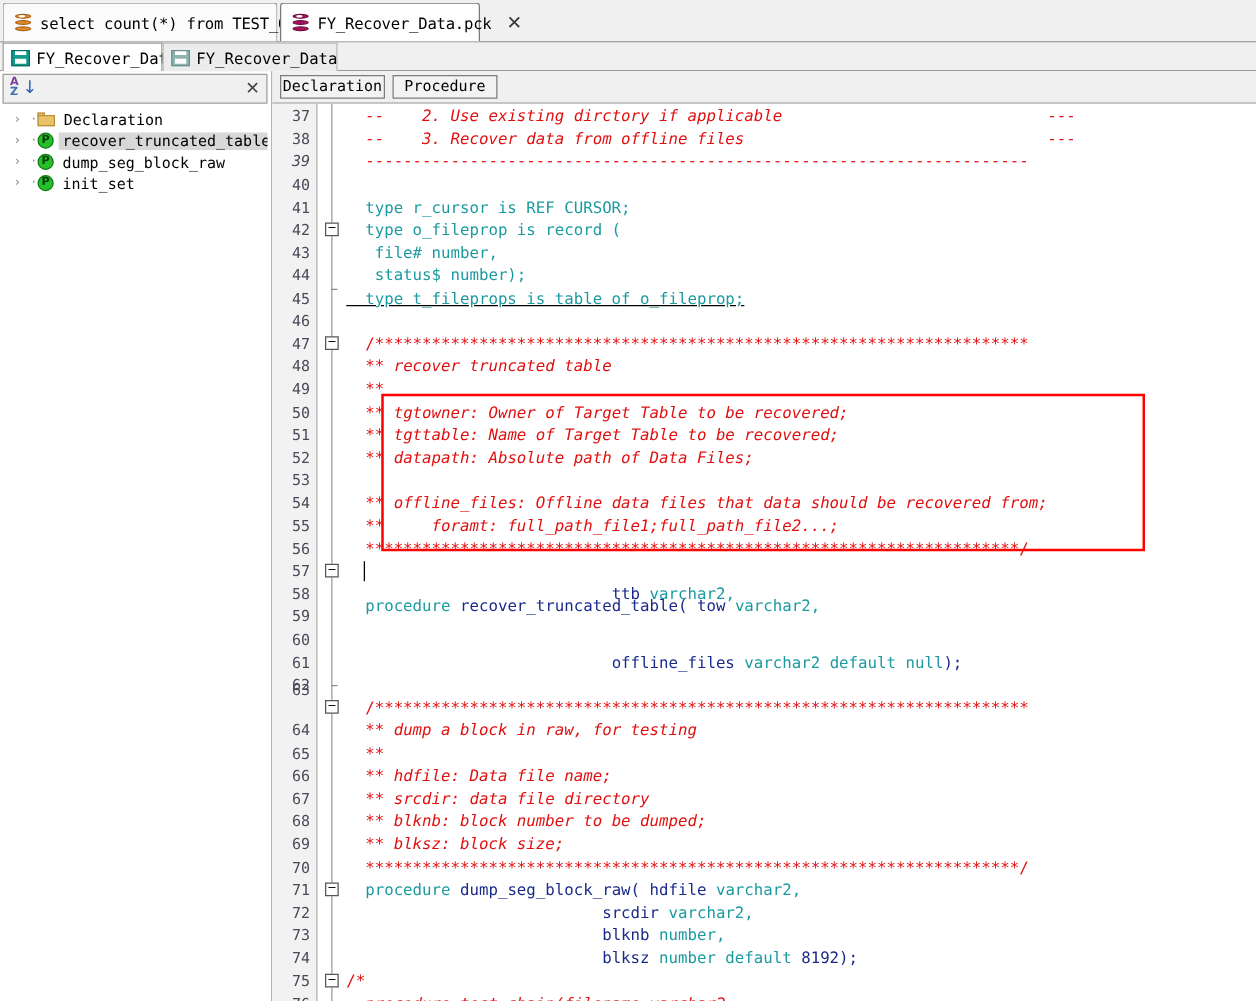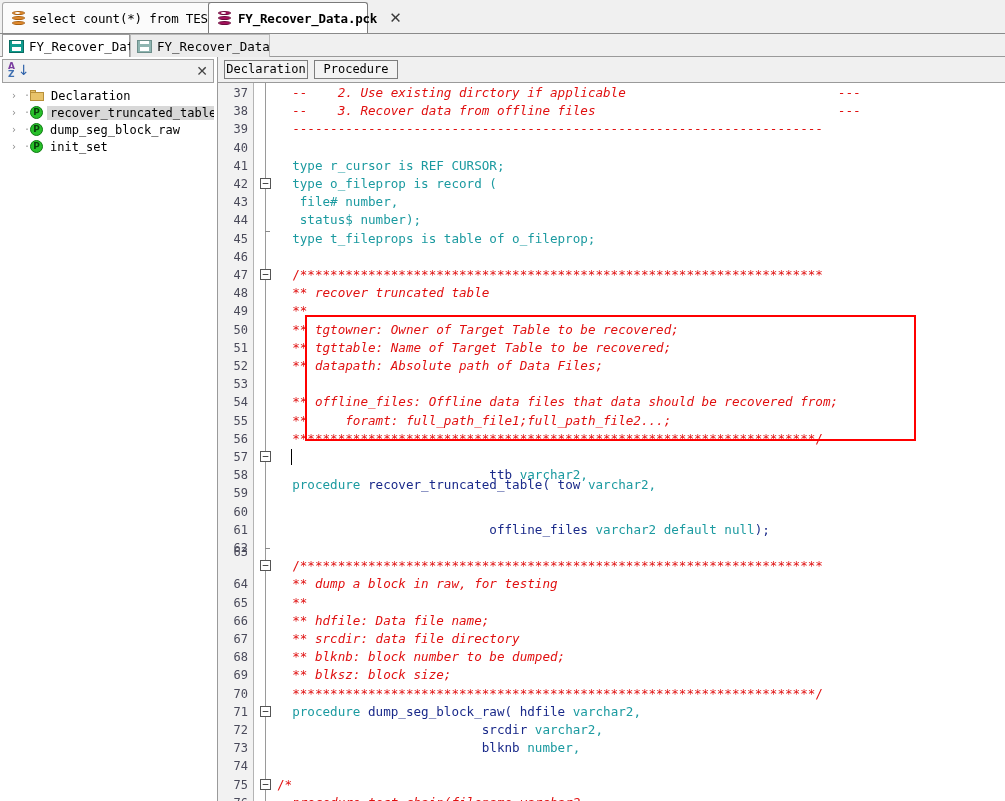--- a/index.html
+++ b/index.html
@@ -33,21 +33,21 @@
     white-space:nowrap;
   }
   .tab.inactive{background:#fbfbfb;}
   .tab.active{background:#ffffff;border-color:#7a7a7a;z-index:3;}
   .tab .tab-label{margin-left:6px;letter-spacing:-0.2px;}
   .tab .tab-close{
     margin-left:12px;font-family:"DejaVu Sans",sans-serif;
     font-size:15px;color:#3a3a3a;line-height:1;
   }
   #tab0{left:2px;width:220px;}
-  #tab1{left:208px;width:160px;font-weight:bold;}
+  #tab1{left:224px;width:160px;}
 
   
   .dbicon{position:relative;width:15px;height:15px;flex:0 0 15px;}
   .dbicon i{position:absolute;left:1px;width:13px;height:4px;border-radius:50%;display:block;}
   .dbicon.orange i{background:#e08a2e;border:1px solid #a85f10;box-sizing:border-box;}
   .dbicon.magenta i{background:#a3125c;border:1px solid #6b0b3c;box-sizing:border-box;}
   .dbicon i:nth-child(1){top:0px;}
   .dbicon i:nth-child(2){top:5px;}
   .dbicon i:nth-child(3){top:10px;}
   .dbicon .hole{
@@ -282,21 +282,21 @@
 
   <div class="rightpanel">
     <div class="codetoolbar">
       <div class="ctbtn">Declaration</div>
       <div class="ctbtn">Procedure</div>
     </div>
     <div class="editor">
       <div class="gutter">
           <div class="lnum" style="top: 1px; width: 31px;">37</div>
           <div class="lnum" style="top: 19.2px; width: 31px;">38</div>
-          <div class="lnum" style="top: 37.4px; width: 31px;">39</div>
+          <div class="lnum" style="top: 37.4px; width: 31px; font-style: italic;">39</div>
           <div class="lnum" style="top: 55.6px; width: 31px;">40</div>
           <div class="lnum" style="top: 73.8px; width: 31px;">41</div>
           <div class="lnum" style="top: 92px; width: 31px;">42</div>
           <div class="lnum" style="top: 110.2px; width: 31px;">43</div>
           <div class="lnum" style="top: 128.4px; width: 31px;">44</div>
           <div class="lnum" style="top: 146.6px; width: 31px;">45</div>
           <div class="lnum" style="top: 164.8px; width: 31px;">46</div>
           <div class="lnum" style="top: 183px; width: 31px; padding-left: 44px;">47</div>
           <div class="lnum" style="top: 201.2px; width: 31px;">48</div>
           <div class="lnum" style="top: 219.4px; width: 31px;">49</div>
@@ -341,21 +341,21 @@
         </div>
       <div class="codearea">
           <div class="codeline" style="top: 1px;"><span class="cmt">  -- </span><span class="cmt">   2. Use existing dirctory if applicable                            ---</span></div>
           <div class="codeline" style="top: 19.2px;"><span class="cmt">  -- </span><span class="cmt">   3. Recover data from offline files                                ---</span></div>
           <div class="codeline" style="top: 37.4px;"><span class="cmtp">  ----------------------------------------------------------------------</span></div>
           <div class="codeline" style="top: 55.6px;"></div>
           <div class="codeline" style="top: 73.8px;"><span class="kw">  type r_cursor is REF CURSOR;</span></div>
           <div class="codeline" style="top: 92px;"><span class="kw">  type o_fileprop is record (</span></div>
           <div class="codeline" style="top: 110.2px;"><span class="kw">   file# </span><span class="kw">number,</span></div>
           <div class="codeline" style="top: 128.4px;"><span class="kw">   status$ number);</span></div>
-          <div class="codeline" style="top: 146.6px;"><span class="kw">  type t_fileprops is table of o_fileprop;</span></div>
+          <div class="codeline" style="top: 146.6px; text-decoration: underline;"><span class="kw">  type t_fileprops is table of o_fileprop;</span></div>
           <div class="codeline" style="top: 164.8px;"></div>
           <div class="codeline" style="top: 183px;"><span class="cmtp">  /*********************************************************************</span></div>
           <div class="codeline" style="top: 201.2px;"><span class="cmtp">  ** </span><span class="cmt">recover truncated table</span></div>
           <div class="codeline" style="top: 219.4px;"><span class="cmtp">  **</span></div>
           <div class="codeline" style="top: 255.8px;"><span class="cmtp">  ** </span><span class="cmt">tgttable: Name of Target Table to be recovered;</span></div>
           <div class="codeline" style="top: 237.6px;"><span class="cmtp">  ** </span><span class="cmt">tgtowner: Owner of Target Table to be recovered;</span></div>
           <div class="codeline" style="top: 274px;"><span class="cmtp">  ** </span><span class="cmt">datapath: Absolute path of Data Files;</span></div>
           <div class="codeline" style="top: 310.4px;"><span class="cmtp">  ** </span><span class="cmt">offline_files: Offline data files that data should be recovered from;</span></div>
           <div class="codeline" style="top: 328.6px;"><span class="cmtp">  ** </span><span class="cmt">    foramt: full_path_file1;full_path_file2...;</span></div>
           <div class="codeline" style="top: 346.8px;"><span class="cmtp">  *********************************************************************/</span></div>
@@ -367,20 +367,21 @@
           <div class="codeline" style="top: 492.4px;"><span class="cmtp">  ** </span><span class="cmt">dump a block in raw, for testing</span></div>
           <div class="codeline" style="top: 510.6px;"><span class="cmtp">  **</span></div>
           <div class="codeline" style="top: 528.8px;"><span class="cmtp">  ** </span><span class="cmt">hdfile: Data file name;</span></div>
           <div class="codeline" style="top: 547px;"><span class="cmtp">  ** </span><span class="cmt">srcdir: data file directory</span></div>
           <div class="codeline" style="top: 565.2px;"><span class="cmtp">  ** </span><span class="cmt">blknb: block number to be dumped;</span></div>
           <div class="codeline" style="top: 583.4px; text-align: center;"><span class="cmtp">  ** </span><span class="cmt">blksz: block size;</span></div>
           <div class="codeline" style="top: 601.6px;"><span class="cmtp">  *********************************************************************/</span></div>
           <div class="codeline" style="top: 619.8px;"><span class="kw">  procedure </span><span class="id">dump_seg_block_raw</span><span class="id">( </span><span class="id">hdfile </span><span class="kw">varchar2,</span></div>
           <div class="codeline" style="top: 638px;"><span class="plain">                           </span><span class="id">srcdir </span><span class="kw">varchar2,</span></div>
           <div class="codeline" style="top: 656.2px;"><span class="plain">                           </span><span class="id">blknb </span><span class="kw">number,</span></div>
+          <div class="codeline" style="top: 674.4px;"><span class="plain">                           </span><span class="id">blksz </span><span class="kw">number default </span><span class="num">8192</span><span class="id">);</span></div>
           <div class="codeline" style="top: 692.6px;"><span class="cmtp">/*</span></div>
           <div class="codeline" style="top: 710.8px;"><span class="cmt">  procedure test_chain(filename varchar2</span></div>
           <div class="caret" style="top: 366px; left: 14px; height: 16.2px;"></div>
         </div>
       <div class="redbox" style="left: 87px; top: 232px; width: 607px; height: 122px; border-color: rgb(255, 0, 0);"></div>
     </div>
   </div>
 
 </div>
 

